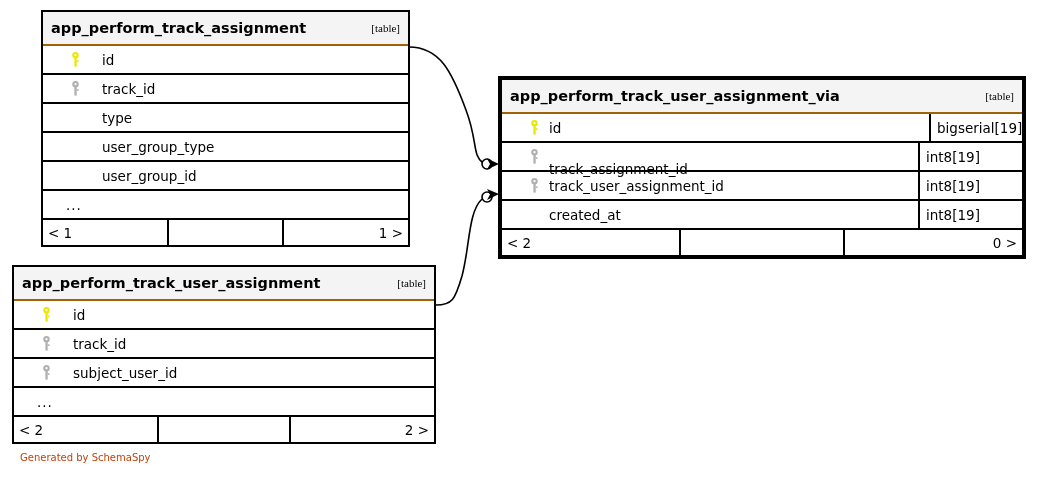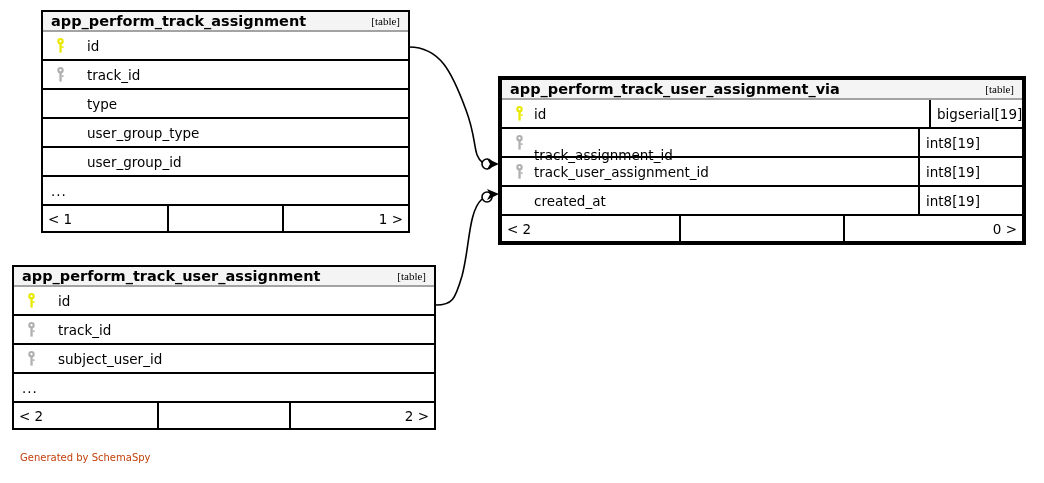--- a/index.html
+++ b/index.html
@@ -33,23 +33,23 @@
   }
   .tbl.focus {
     border-width: 4px;
   }
 
   .tbl-head {
     display: flex;
     align-items: center;
     justify-content: space-between;
     background: #f4f4f4;
-    border-bottom: 2px solid #a3a3a3;
+    border-bottom: 2px solid #a16207;
     padding: 0 8px;
-    height: 20px;
+    height: 34px;
     box-sizing: border-box;
   }
   .tbl-name {
     font-weight: bold;
     font-size: 14.5px;
     white-space: nowrap;
   }
   .tbl-kind {
     font-size: 11px;
     white-space: nowrap;
@@ -59,20 +59,21 @@
 
   .rows { display: block; }
 
   .row {
     display: flex;
     align-items: center;
     height: 29px;
     box-sizing: border-box;
     border-bottom: 2px solid #000000;
     background: #ffffff;
+    padding-left: 15px;
   }
   .row:last-child { border-bottom: none; }
 
   .row-main {
     flex: 1 1 auto;
     display: flex;
     align-items: center;
     min-width: 0;
     height: 100%;
     padding-left: 6px;

